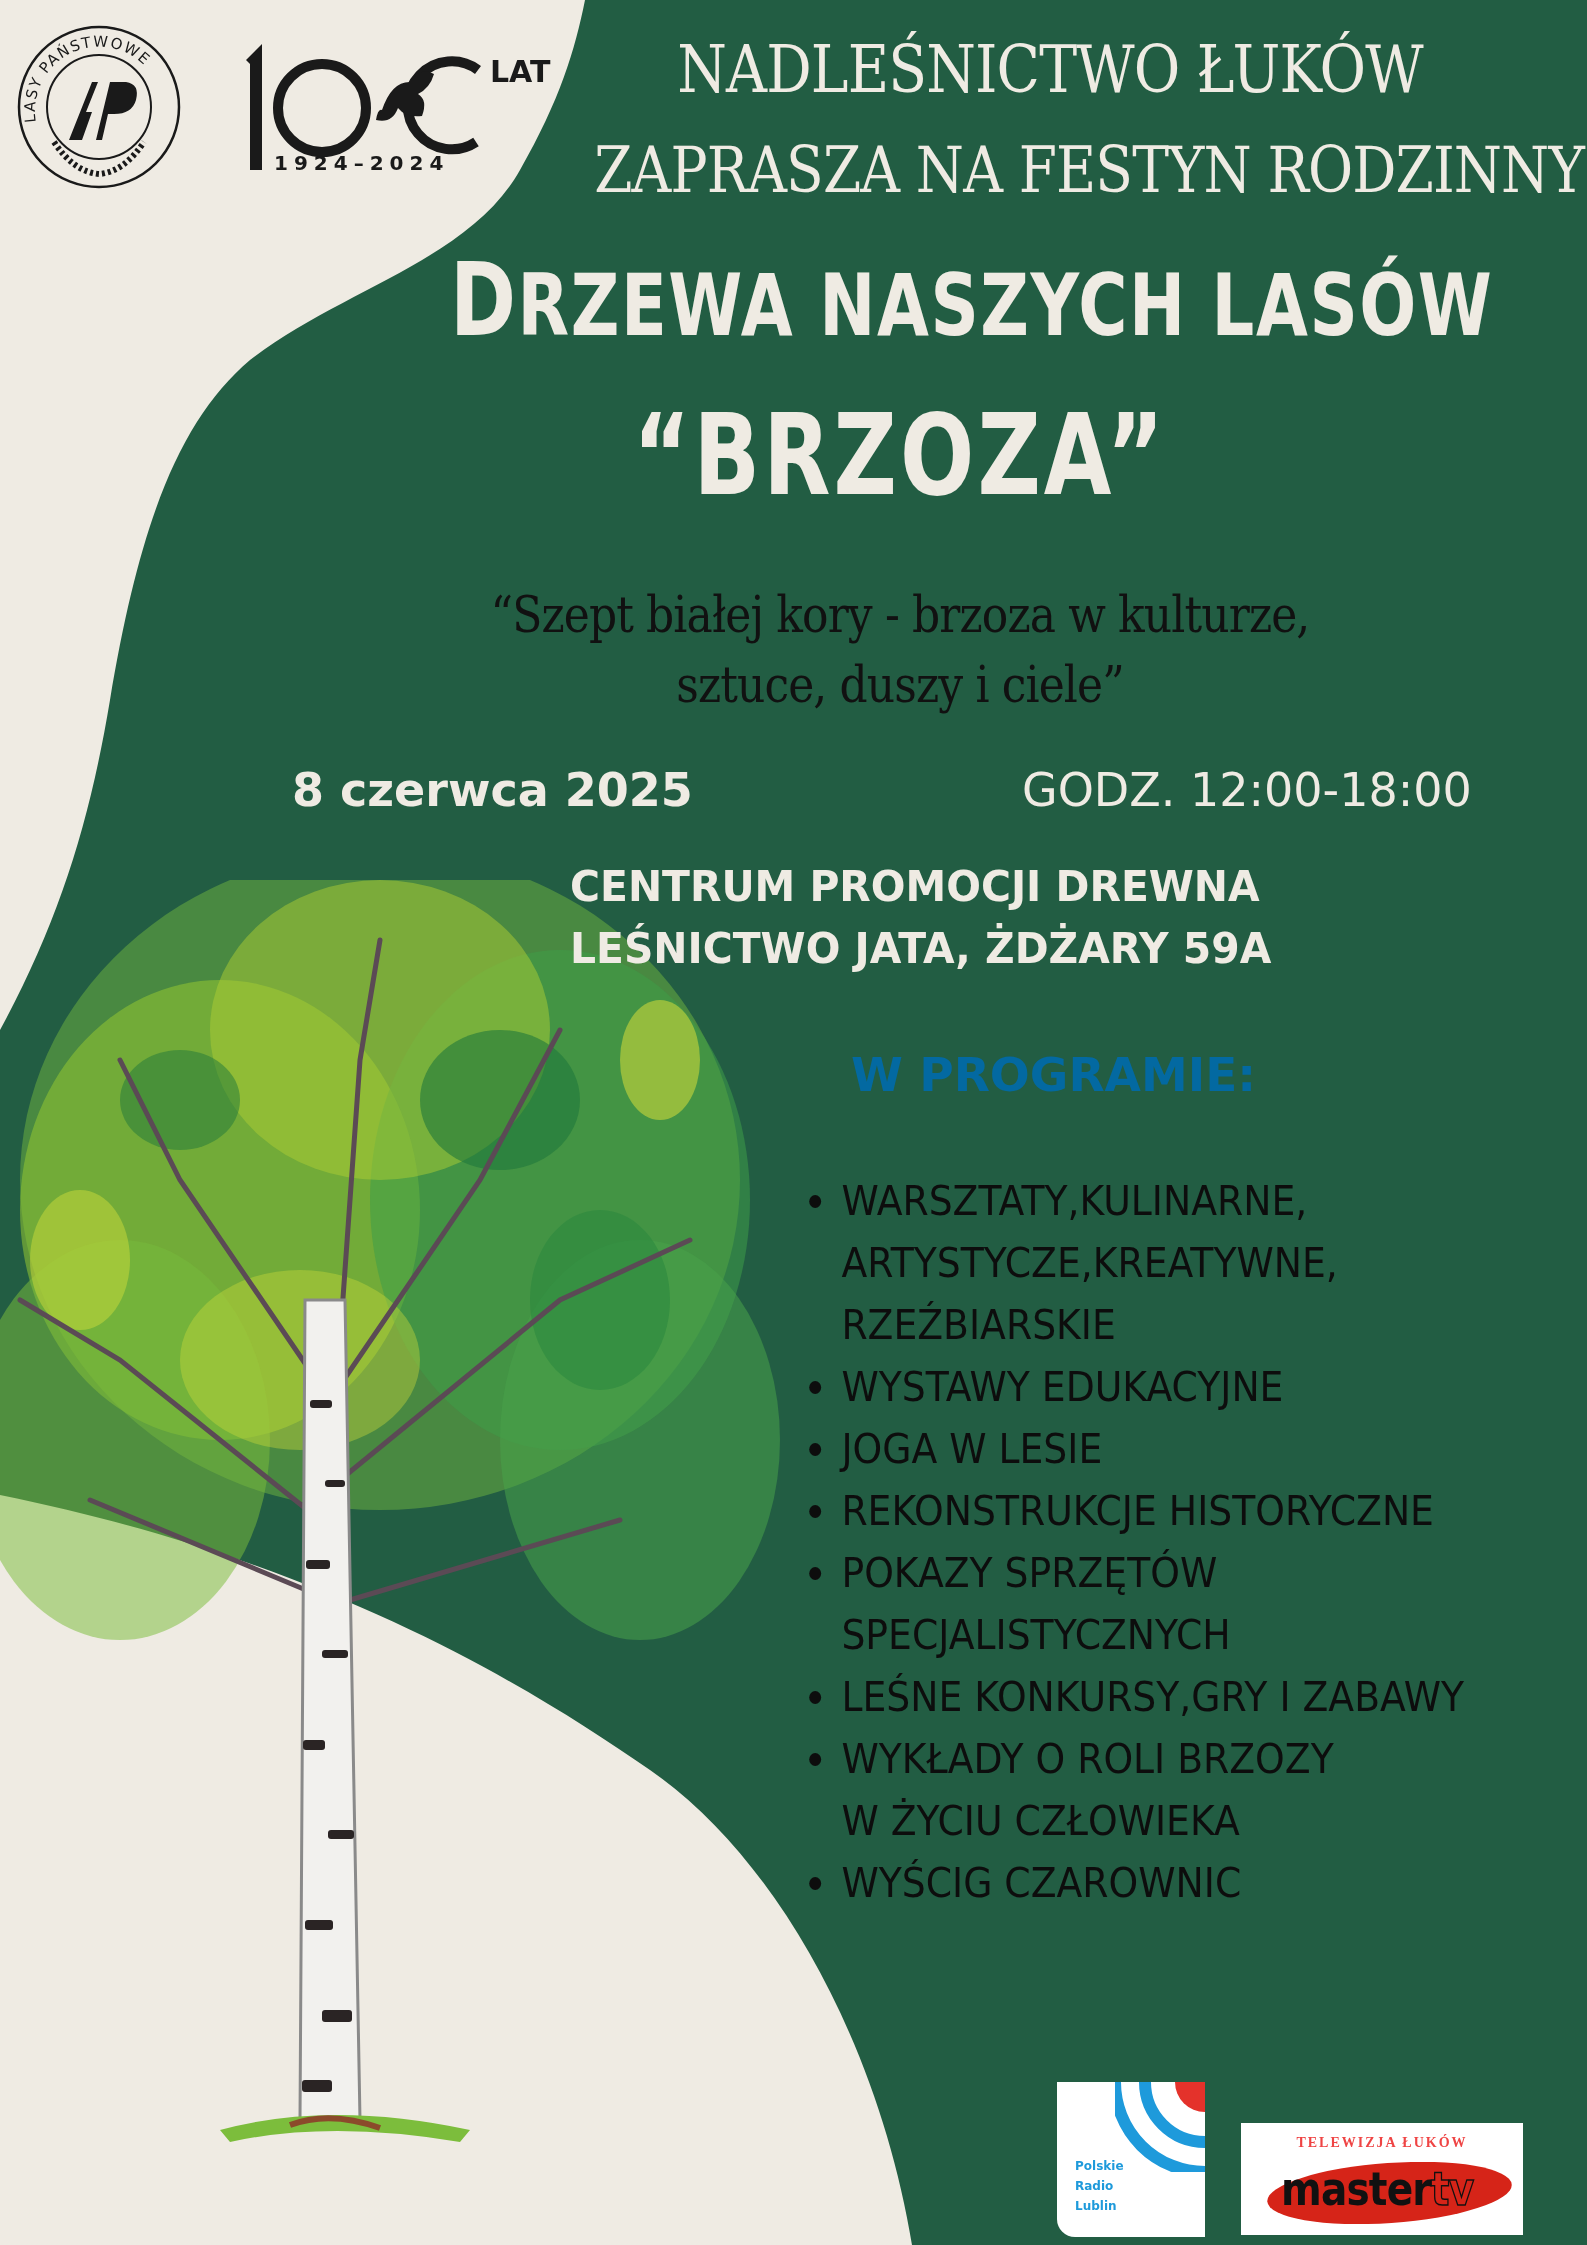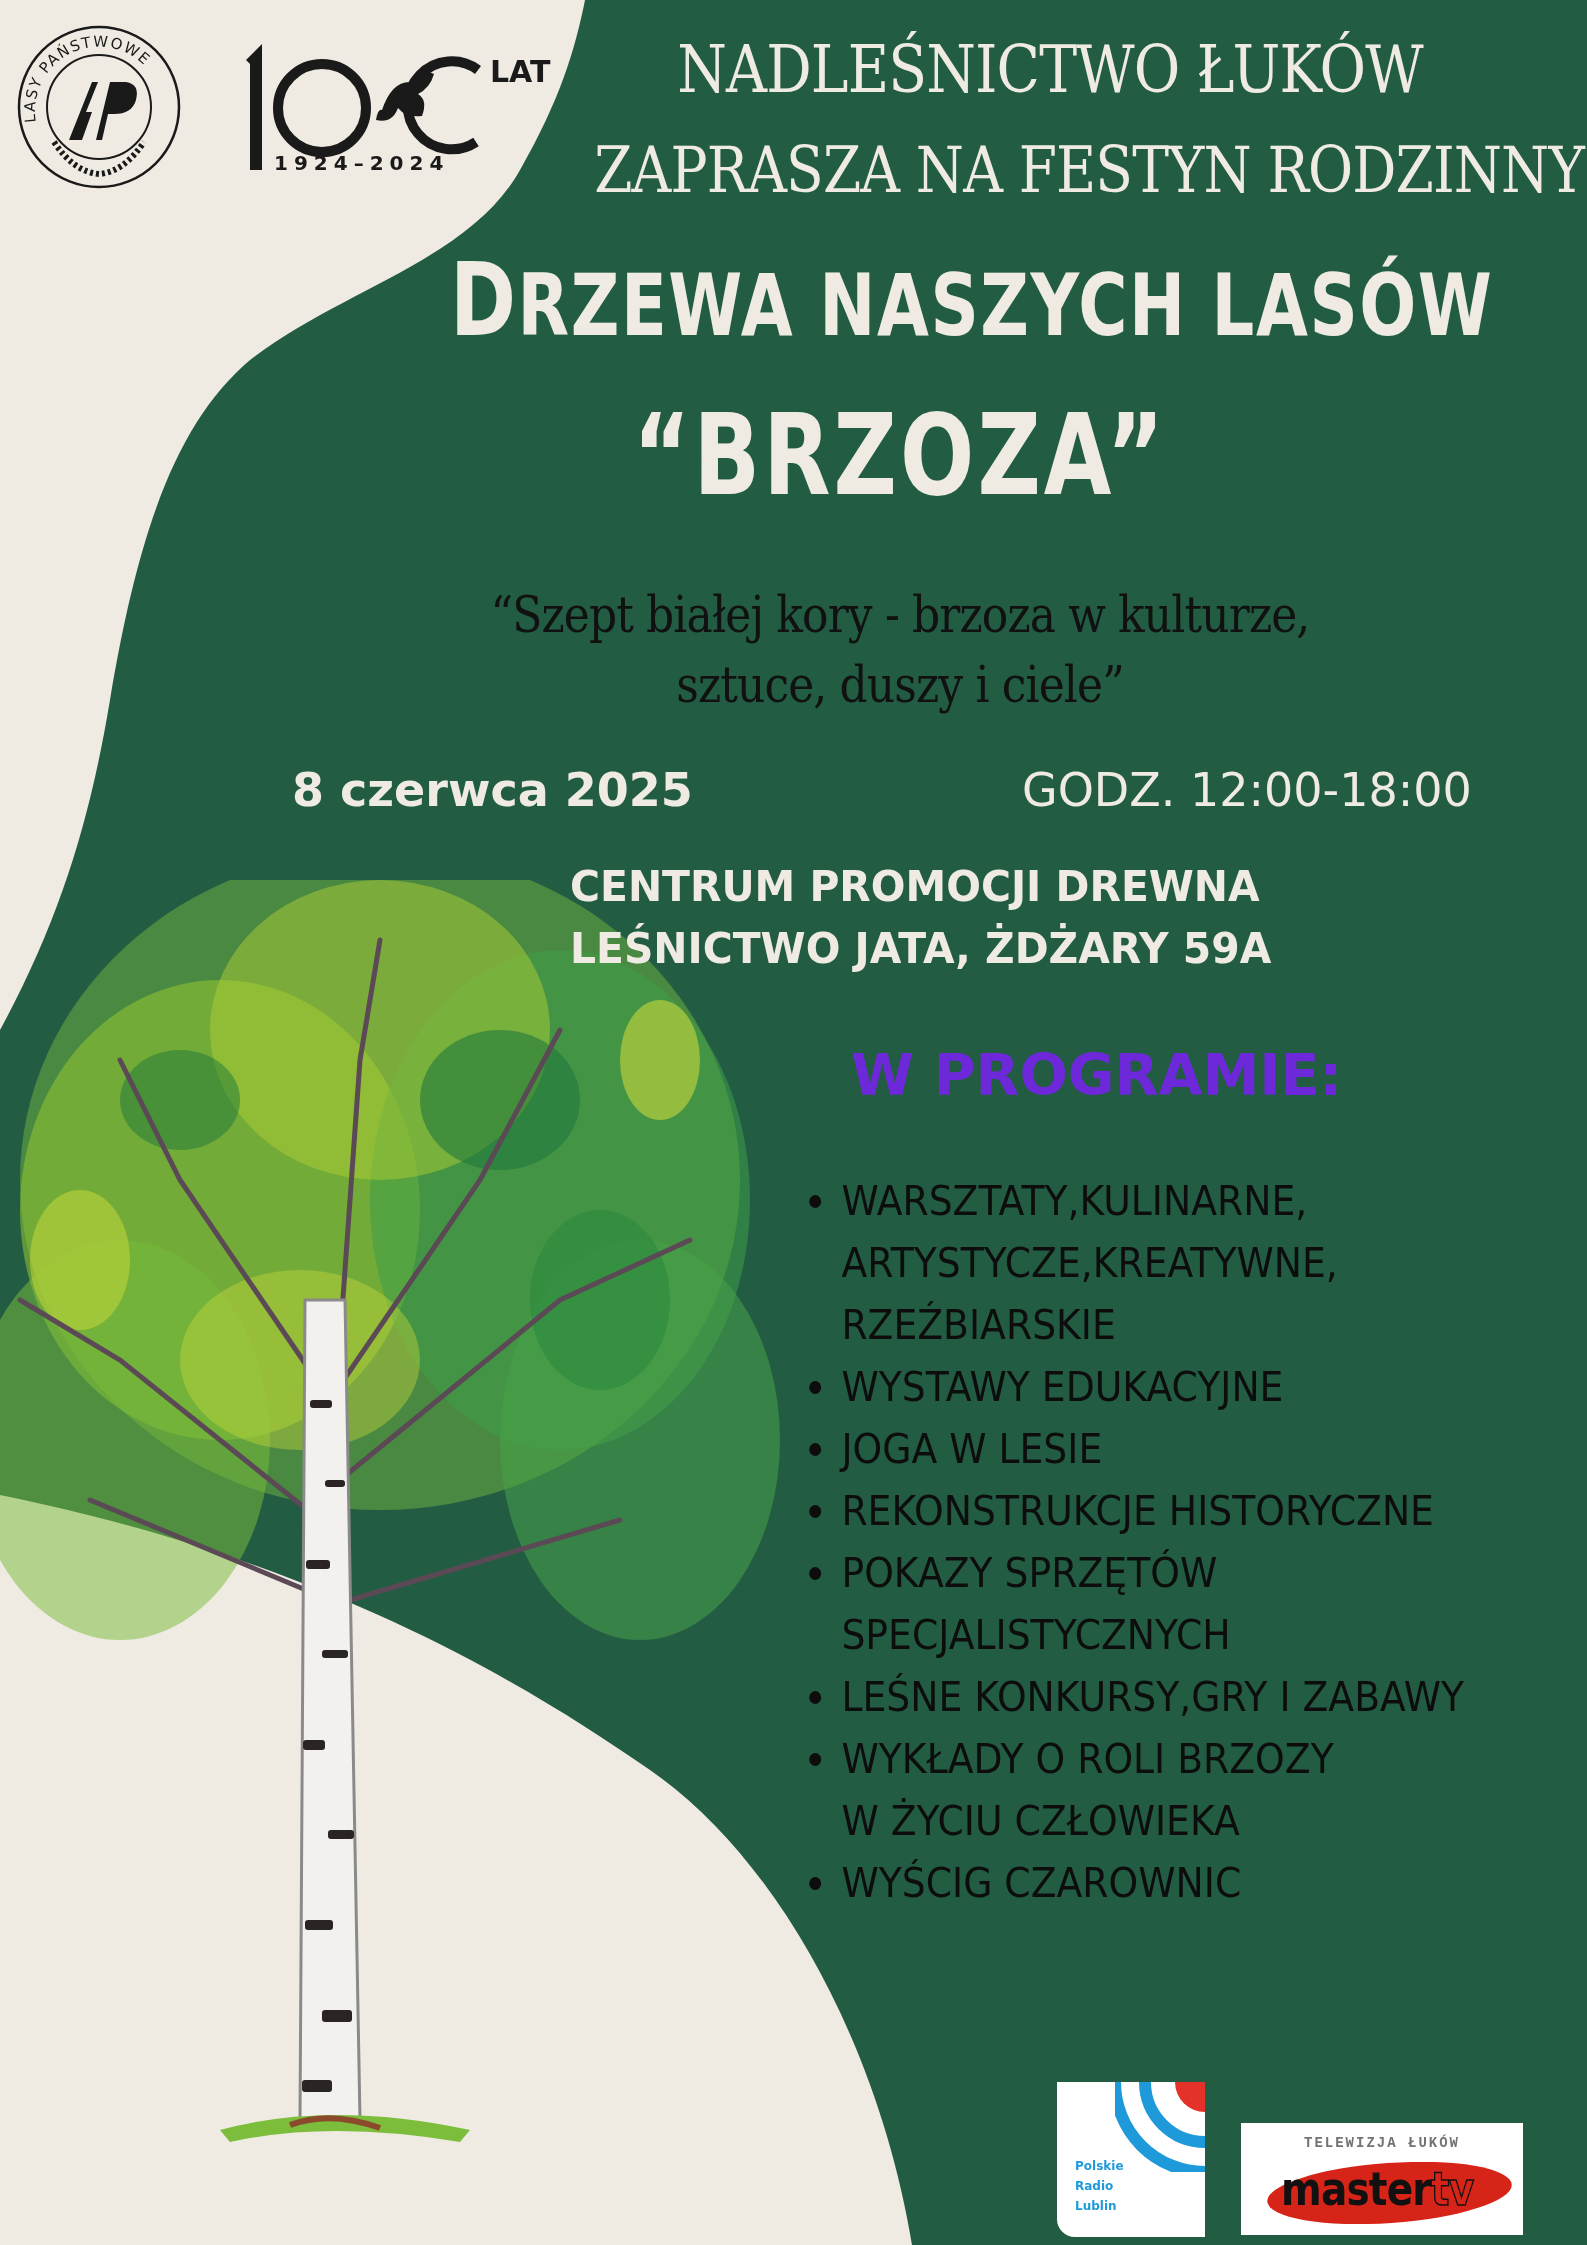--- a/index.html
+++ b/index.html
@@ -21,34 +21,34 @@
   .title1 .cap { font-size: 102px; }
   .title2 { left: 400px; top: 395px; width: 1000px; font-size: 112px; line-height: 120px; letter-spacing: 4px; }
 
   .subtitle { left: 380px; top: 580px; width: 1040px; color: #111; font-family: "DejaVu Serif", "Liberation Serif", serif; font-size: 50px; line-height: 70px; text-align: center; letter-spacing: -1px; transform: scaleX(0.88); transform-origin: center; }
 
   .date { left: 292px; top: 760px; color: #EFEBE3; font-family: "DejaVu Sans", sans-serif; font-weight: bold; font-size: 46px; line-height: 60px; white-space: nowrap; }
   .time { left: 1022px; top: 760px; color: #EFEBE3; font-family: "DejaVu Sans", sans-serif; font-weight: normal; font-size: 46px; line-height: 60px; white-space: nowrap; }
 
   .place { left: 570px; top: 855px; color: #EFEBE3; font-family: "DejaVu Sans", sans-serif; font-weight: bold; font-size: 43px; line-height: 62px; white-space: nowrap; transform: scaleX(0.95); transform-origin: left center; }
 
-  .prog-heading { left: 851px; top: 1045px; color: #6d28d9; font-family: "DejaVu Sans", sans-serif; font-weight: bold; font-size: 57px; line-height: 60px; white-space: nowrap; }
+  .prog-heading { left: 851px; top: 1045px; color: #0369a1; font-family: "DejaVu Sans", sans-serif; font-weight: bold; font-size: 47px; line-height: 60px; white-space: nowrap; }
 
   .prog-list { left: 800px; top: 1170px; width: 780px; margin: 0; padding: 0; list-style: none; color: #0d0d0d; font-family: "DejaVu Sans", sans-serif; font-weight: normal; font-size: 41px; line-height: 62px; }
   .prog-list li { position: relative; padding-left: 45px; white-space: pre-line; transform: scaleX(0.92); transform-origin: left center; }
   .prog-list li::before { content: ""; position: absolute; left: 10px; top: 25px; width: 13px; height: 13px; border-radius: 50%; background: #0d0d0d; }
 
   .tree { left: 0; top: 880px; width: 790px; height: 1290px; z-index: 1; }
 
   .radio-logo { left: 1057px; top: 2082px; width: 148px; height: 155px; background: #ffffff; border-bottom-left-radius: 18px; overflow: hidden; }
   .radio-logo .txt { position: absolute; left: 18px; top: 74px; color: #1E9ADB; font-family: "DejaVu Sans", sans-serif; font-weight: bold; font-size: 12px; line-height: 20px; }
   .radio-logo svg { position: absolute; right: 0; top: 0; }
 
   .tv-logo { left: 1241px; top: 2123px; width: 282px; height: 112px; background: #ffffff; }
-  .tv-logo .tv-top { position: absolute; left: 0; width: 282px; top: 12px; text-align: center; font-family: Liberation Mono, monospace; font-weight: bold; font-size: 14px; letter-spacing: 2px; color: #737373; }
+  .tv-logo .tv-top { position: absolute; left: 0; width: 282px; top: 12px; text-align: center; font-family: Liberation Serif, serif; font-weight: bold; font-size: 14px; letter-spacing: 2px; color: #ef4444; }
   .tv-logo .tv-ellipse { position: absolute; left: 26px; top: 40px; width: 245px; height: 60px; border-radius: 50%; background: #D62418; transform: rotate(-4deg); }
   .tv-logo .tv-main { position: absolute; left: 40px; top: 36px; font-family: "DejaVu Sans", sans-serif; font-weight: bold; font-size: 46px; line-height: 60px; color: #111; letter-spacing: -1px; transform: scaleX(0.85); transform-origin: left center; }
   .tv-logo .tv-main .tvpart { color: #D62418; -webkit-text-stroke: 1.5px #111; }
 </style>
 </head>
 <body>
 
 <svg class="bg-svg" viewBox="0 0 1587 2245" xmlns="http://www.w3.org/2000/svg">
   <rect x="0" y="0" width="1587" height="2245" fill="#EFEBE3"></rect>
   <path d="M585,0 L1587,0 L1587,2245 L912,2245

